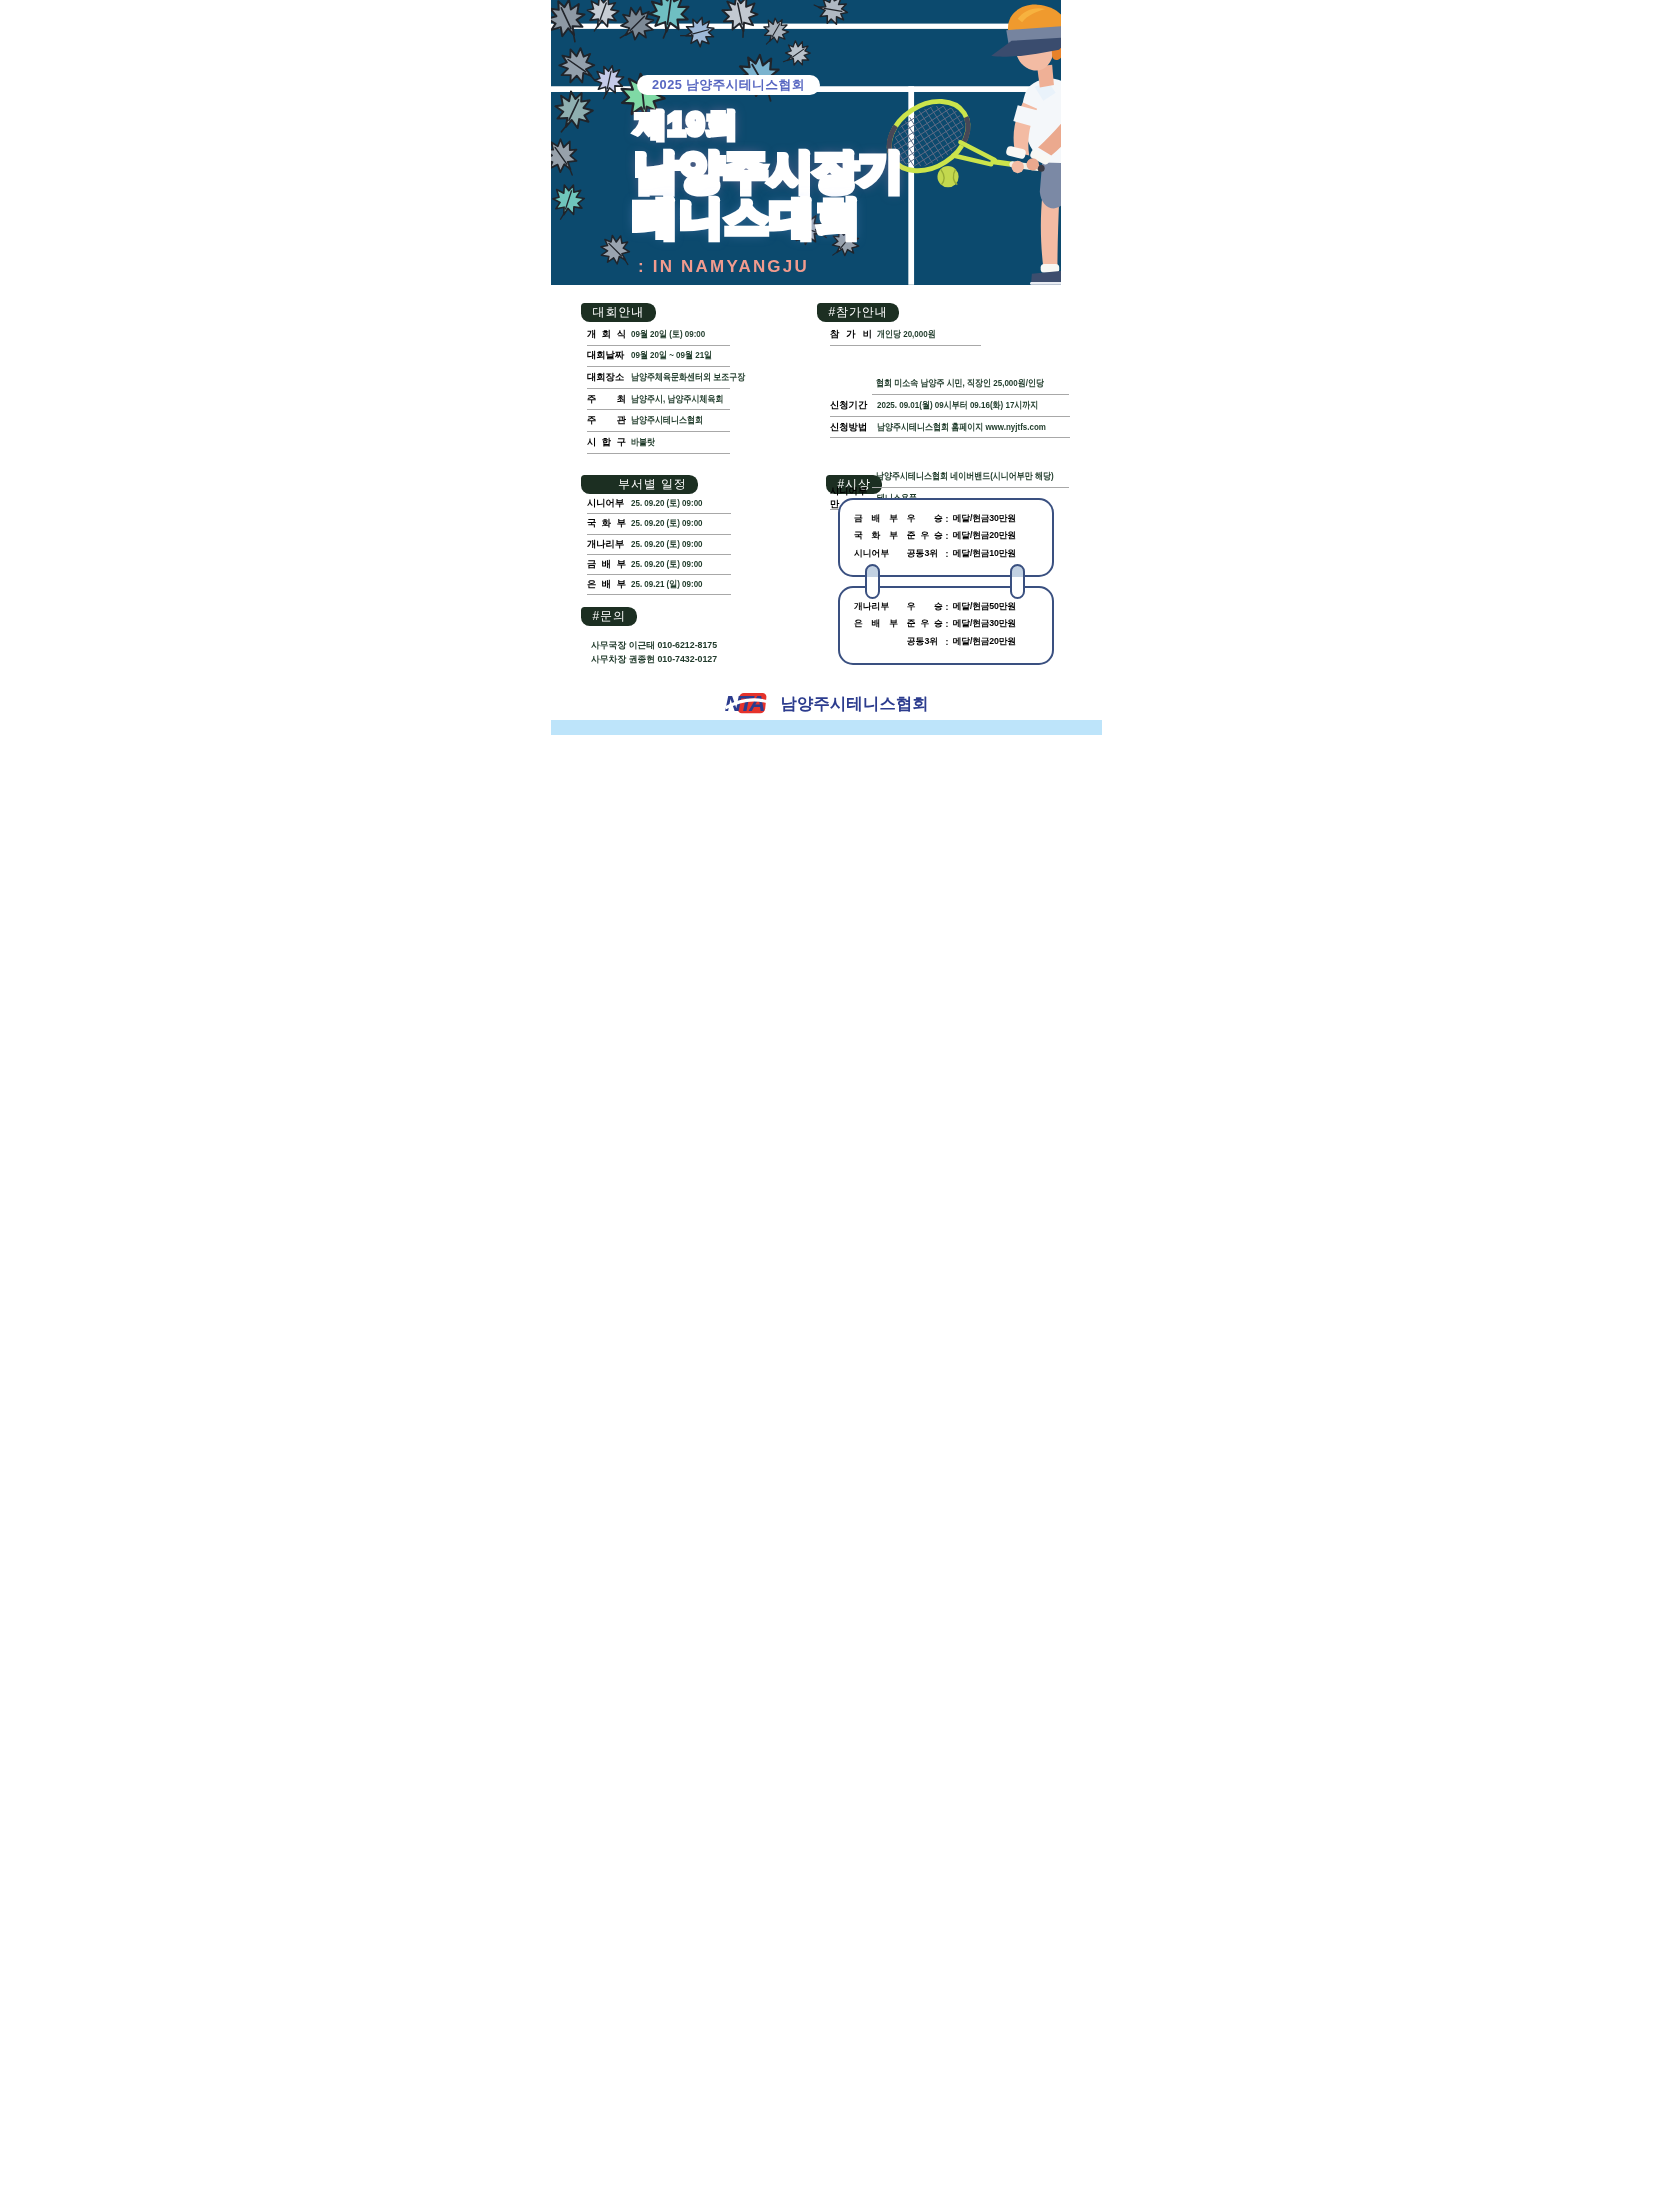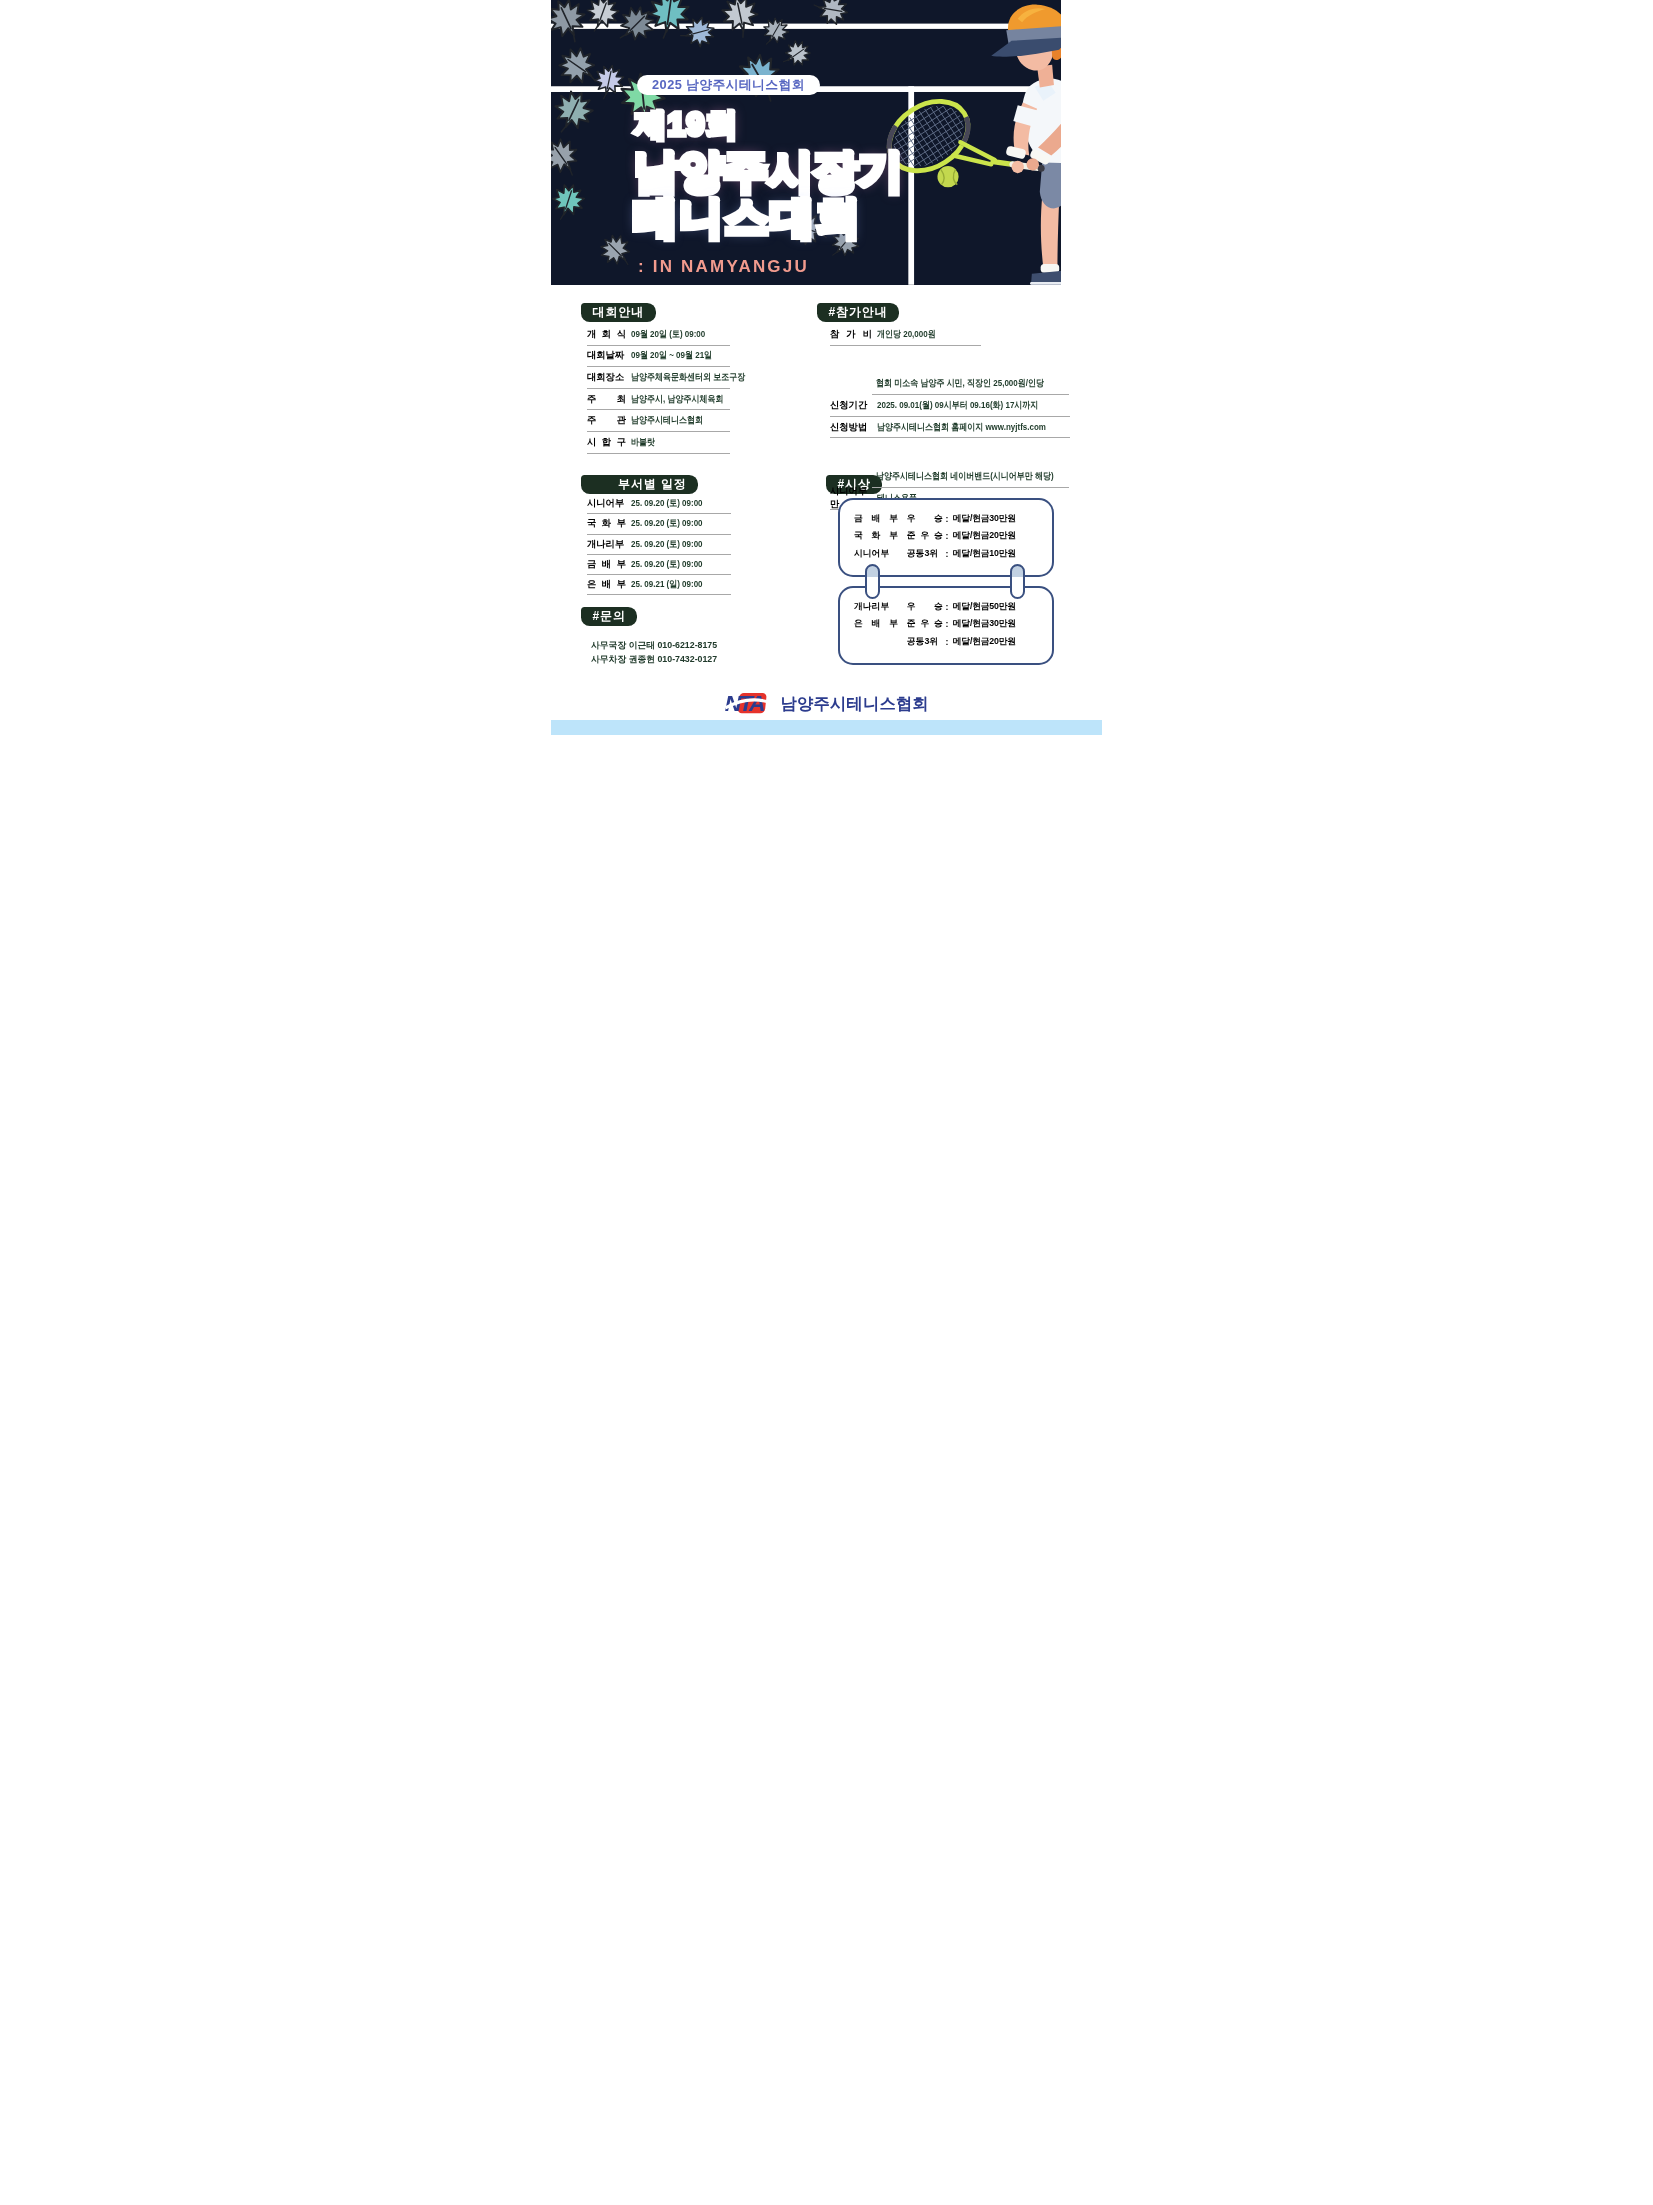--- a/index.html
+++ b/index.html
@@ -1,20 +1,20 @@
 <!DOCTYPE html>
 <html style="font-size:7px"><head>
 <meta charset="utf-8">
 <style>
   * { box-sizing: border-box; }
   body { margin:0; background:#ffffff; font-family:"Liberation Sans", sans-serif; }
   .poster { position:relative; width:551px; height:735px; margin:0 auto; background:#fff; overflow:hidden; }
 
   
-  .hero { position:absolute; left:0; top:0; width:510px; height:285px; background:#0f172a; overflow:hidden; }
+  .hero { position:absolute; left:0; top:0; width:510px; height:285px; background:#0c4a6e; overflow:hidden; }
   .hero .scene { position:absolute; left:0; top:0; }
 
   .pill { position:absolute; left:86px; top:75px; width:183px; height:20.3px; background:#fff;
           border-radius:10.6px; display:flex; align-items:center; justify-content:center;
           font-size:12.8px; font-weight:800; color:#5766C1; letter-spacing:0.4px; z-index:4; }
 
   .title { position:relative; display:inline-block; font-weight:900; line-height:1;
            background-clip:text; -webkit-background-clip:text; color:transparent; z-index:5; }
   .title::before { content:attr(data-text); position:absolute; left:0; top:0; z-index:-1; color:#fff;
            -webkit-text-stroke:7px #fff; text-shadow:0 0 11.5px rgba(250,150,205,.6); }
@@ -24,21 +24,21 @@
   .t2 { position:absolute; left:83px; top:149px; font-size:44px; letter-spacing:0.9px;
         background-image:linear-gradient(180deg,#F9A6D4 0%,#F667BA 50%,#FA38A5 100%); z-index:5;}
   .t3 { position:absolute; left:83px; top:199px; font-size:43px; letter-spacing:2.6px;
         background-image:linear-gradient(115deg,#8A63D0 0%,#6A5ECB 45%,#3E6BD5 100%); z-index:5;font-family:Liberation Mono, monospace;}
   .t3::before { text-shadow:0 0 11.5px rgba(160,180,255,.55); }
   .sub { position:absolute; left:87px; top:257px; font-size:17px; color:#F29B8E;
          letter-spacing:2.2px; font-weight:600; z-index:5; }
 
   
   .badge { position:absolute; height:19.4px; line-height:19.4px; padding:0 11.5px; background:#1C2F22;
-           color:#fff; font-size:12px; font-weight:700; border-radius:3.5px 8.8px 8.8px 8.8px; letter-spacing:0.9px; }
+           color:#fff; font-size:12px; font-weight:400; border-radius:3.5px 8.8px 8.8px 8.8px; letter-spacing:0.9px; }
   .b-info    { left:30px;  top:303px; }
   .b-part    { left:266px; top:303px; }
   .b-sched   { left:30px;  top:475px;padding-left:37px; }
   .b-awards  { left:275px; top:475px; }
   .b-contact { left:30px;  top:607px; }
 
   
   .rows { position:absolute; }
   .rows-info  { left:36px;  top:324px; width:143px; }
   .rows-part  { left:279px; top:324px; width:240px; }

